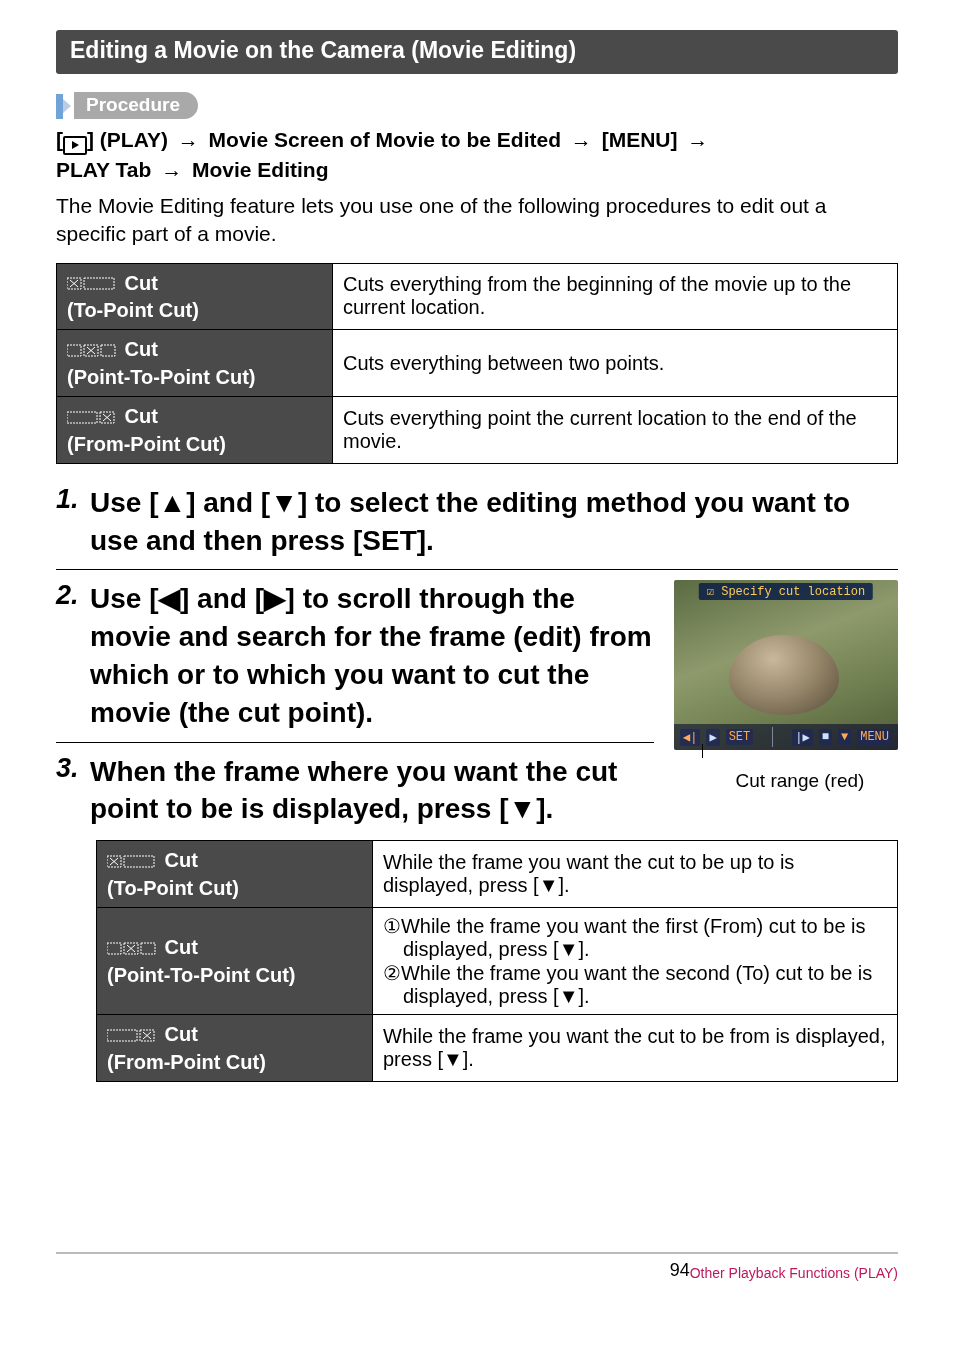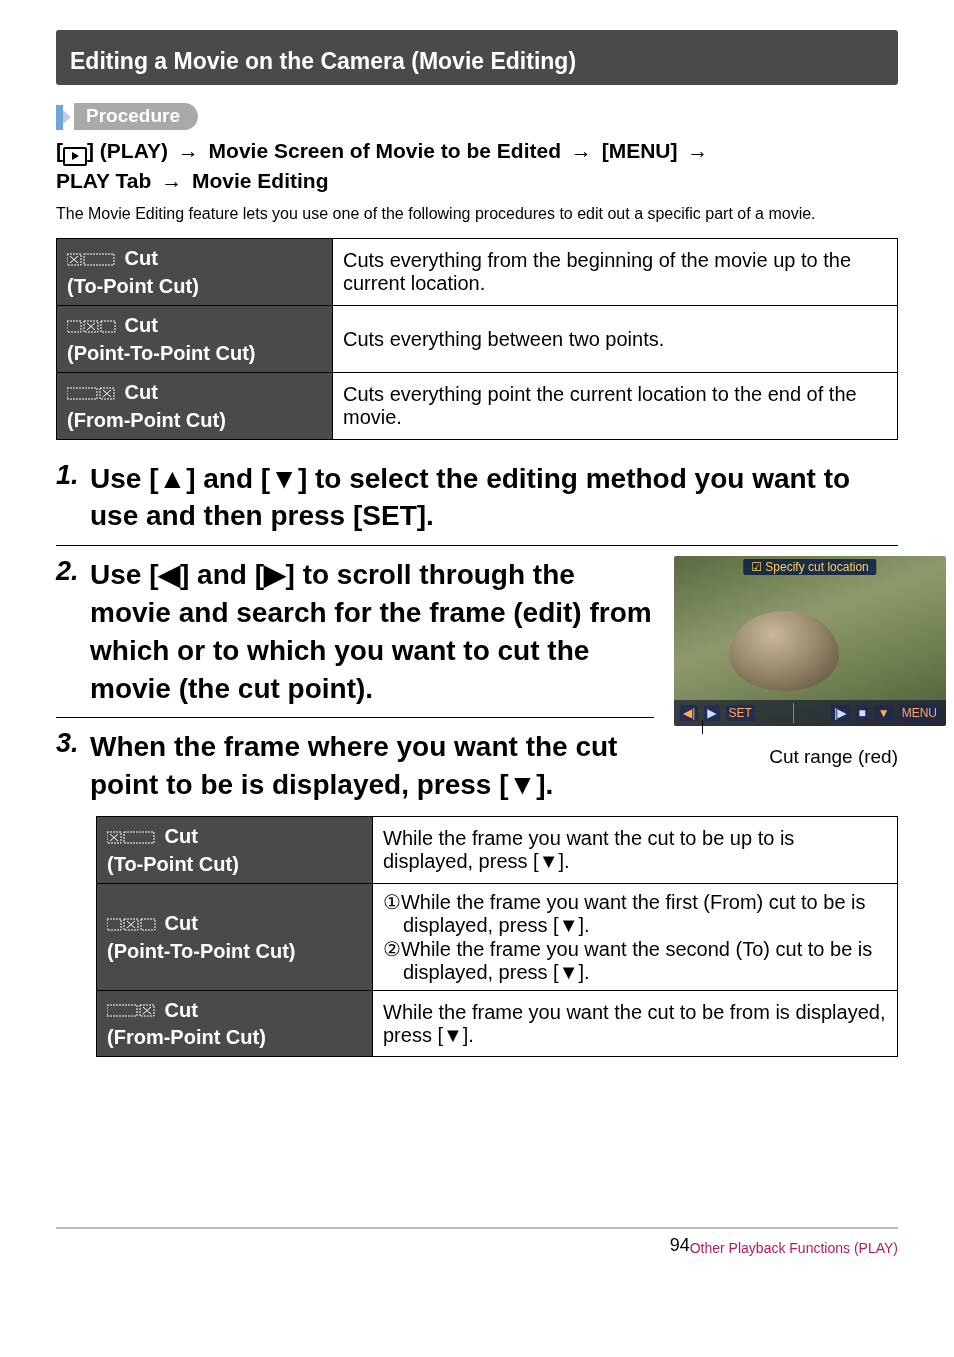--- a/index.html
+++ b/index.html
@@ -12,21 +12,21 @@
   }
   .page {
     padding: 30px 56px 14px 56px;
     box-sizing: border-box;
   }
   .section-title-bar {
     background: #4a4a4a;
     color: #fff;
     font-size: 23px;
     font-weight: bold;
-    padding: 18px 14px 10px 14px;
+    padding: 7px 14px 10px 14px;
     border-radius: 3px;
     margin-bottom: 18px;
   }
   .procedure-row {
     display: flex;
     align-items: flex-end;
   }
   .procedure-tick {
     width: 14px;
     height: 25px;
@@ -56,21 +56,21 @@
     border-top-right-radius: 14px;
     border-bottom-right-radius: 14px;
   }
   .path-line {
     font-size: 21px;
     font-weight: bold;
     line-height: 1.4;
     margin: 6px 0 8px 0;
   }
   .body-text {
-    font-size: 16px;
+    font-size: 21px;
     line-height: 1.35;
     margin: 6px 0 14px 0;
   }
   table.cut-table {
     width: 100%;
     border-collapse: collapse;
     margin-bottom: 20px;
   }
   table.cut-table td {
     border: 1px solid #000;
@@ -123,26 +123,27 @@
     gap: 20px;
   }
   .step2-left {
     flex: 1;
   }
   .screenshot {
     width: 224px;
     flex-shrink: 0;
   }
   .screenshot .screen {
-    width: 272px;
+    width: 224px;
     height: 170px;
     background: linear-gradient(160deg,#5a6a42 0%,#8e9a6c 40%,#6f7e4f 70%,#4e5a38 100%);
     position: relative;
     border-radius: 2px;
     overflow: hidden;
+    font-family: Liberation Mono, monospace;
   }
   .screenshot .topbar {
     position: absolute;
     top: 3px; left: 50%;
     transform: translateX(-50%);
     background: rgba(10,30,70,0.85);
     color: #ffcc55;
     font-size: 12px;
     padding: 1px 8px;
     border-radius: 2px;
@@ -174,21 +175,21 @@
     padding: 1px 3px;
     border-radius: 2px;
   }
   .screenshot .ctrl.orange { color:#ffaa55; }
   .screenshot .divider {
     width:1px; height:20px; background: rgba(180,190,220,.6);
   }
   .caption {
     font-size: 19px;
     margin-top: 8px;
-    text-align: right;
+    text-align: center;
     padding-left: 28px;
   }
   .caption-line {
     position: relative;
     height: 12px;
   }
   .caption-line::before {
     content:"";
     position:absolute;
     left: 28px;

